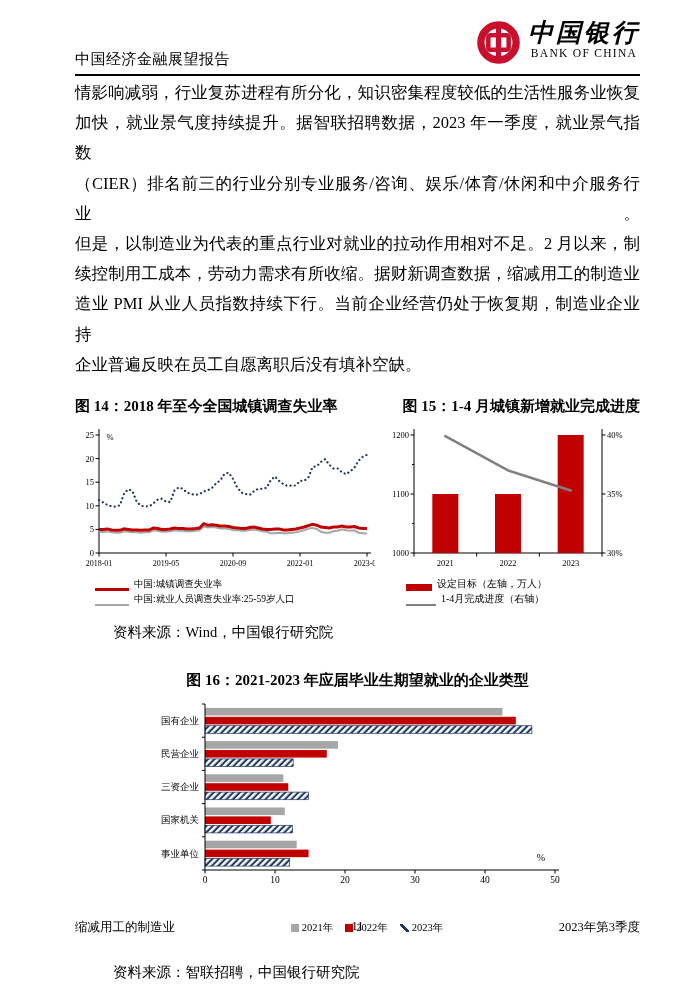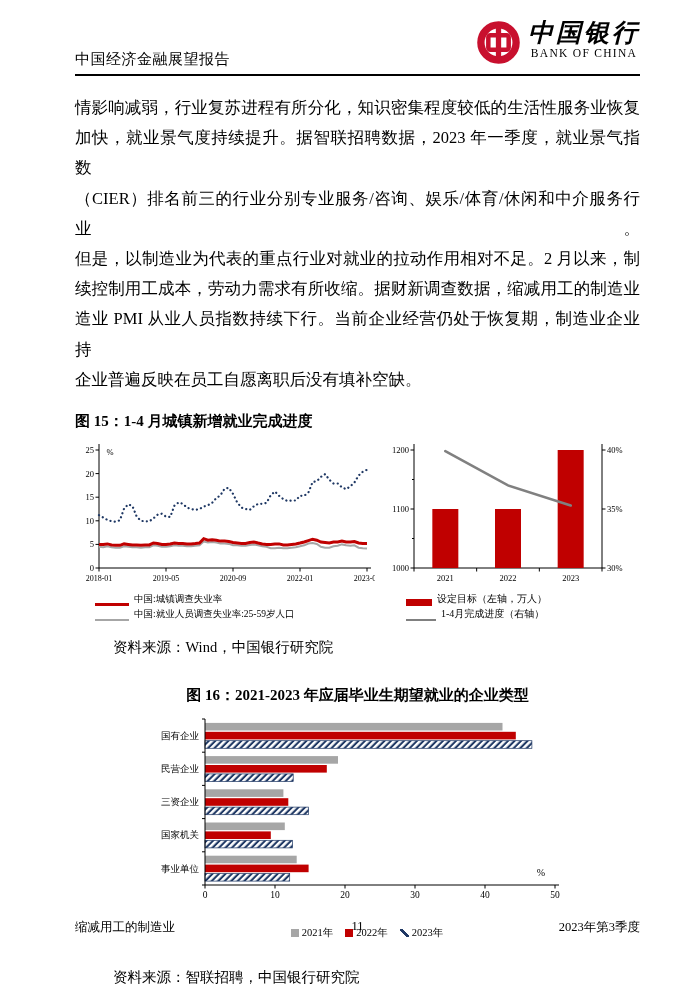--- a/index.html
+++ b/index.html
@@ -8,21 +8,21 @@
   .content{padding:0 60px 0 75px;}
   
   .header{display:flex;justify-content:space-between;align-items:flex-end;
           height:76px;box-sizing:border-box;border-bottom:2px solid #000;padding-bottom:5px;}
   .report-title{font-size:15px;letter-spacing:.5px;}
   .logo{display:flex;align-items:flex-start;gap:7px;}
   .logo-text{display:flex;flex-direction:column;align-items:center;}
   .logo-cn{font-size:25px;font-weight:bold;letter-spacing:3px;line-height:1;font-style:italic;}
   .logo-en{font-size:11.5px;letter-spacing:1.3px;margin-top:2px;}
   
-  .para{margin-top:17px;}
+  .para{margin-top:2px;}
   .pline{font-size:16.5px;line-height:30.2px;text-align:justify;text-align-last:justify;}
   .pline.last{text-align-last:left;}
   
   .fig-titles{display:flex;justify-content:space-between;margin-top:17px;
               font-weight:bold;font-size:15px;}
   
   .charts-row{display:flex;justify-content:space-between;margin-top:9px;}
   .legend{margin-top:1px;}
   .legend-row{display:flex;align-items:flex-end;gap:5px;height:15px;font-size:9.5px;}
   .fig14-legend{margin-left:20px;}
@@ -40,21 +40,21 @@
   .sq-red{background:#c00000;}
   .sq-hatch{width:9px;height:8px;
      background:linear-gradient(45deg,transparent 40%,#1f3864 40% 62%,transparent 62%);}
   
   .source{font-size:14.5px;margin-top:17px;margin-left:38px;}
   .source2{margin-top:28px;}
   
   .fig16-title{text-align:center;font-weight:bold;font-size:15px;margin-top:29px;}
   .fig16-wrap{width:440px;margin:8px 0 0 72px;}
   .fig16-legend{display:flex;justify-content:center;align-items:center;gap:12px;
-                font-size:10.5px;margin-top:9px;}
+                font-size:10.5px;margin-top:19px;}
   .fig16-legend .item{display:flex;align-items:center;gap:3px;}
   
   .footer{position:absolute;left:75px;right:60px;top:919px;font-size:12.5px;}
   .footer-inner{position:relative;display:flex;justify-content:space-between;}
   .footer-page{position:absolute;left:50%;transform:translateX(-50%);}
   svg text{font-family:"Liberation Serif","DejaVu Serif",serif;}
 </style>
 </head>
 <body>
 
@@ -82,20 +82,21 @@
       <div class="pline">情影响减弱，行业复苏进程有所分化，知识密集程度较低的生活性服务业恢复</div>
       <div class="pline">加快，就业景气度持续提升。据智联招聘数据，2023 年一季度，就业景气指数</div>
       <div class="pline">（CIER）排名前三的行业分别专业服务/咨询、娱乐/体育/休闲和中介服务行业。</div>
       <div class="pline">但是，以制造业为代表的重点行业对就业的拉动作用相对不足。2 月以来，制</div>
       <div class="pline">续控制用工成本，劳动力需求有所收缩。据财新调查数据，缩减用工的制造业</div>
       <div class="pline">造业 PMI 从业人员指数持续下行。当前企业经营仍处于恢复期，制造业企业持</div>
       <div class="pline last">企业普遍反映在员工自愿离职后没有填补空缺。</div>
     </div>
 
     <div class="fig-titles">
+      <div>图 14：2018 年至今全国城镇调查失业率</div>
       <div>图 15：1-4 月城镇新增就业完成进度</div>
     </div>
 
     <div class="charts-row">
       <div>
         <svg id="fig14-svg" width="300" height="146">
             <line x1="24" y1="4" x2="24" y2="128" stroke="#000" stroke-width="1"></line>
             <line x1="24" y1="128" x2="296" y2="128" stroke="#000" stroke-width="1"></line>
             <line x1="20.5" y1="128" x2="24" y2="128" stroke="#000" stroke-width="1"></line>
             <text x="19" y="131" font-size="8.5" text-anchor="end" fill="#000">0</text>

